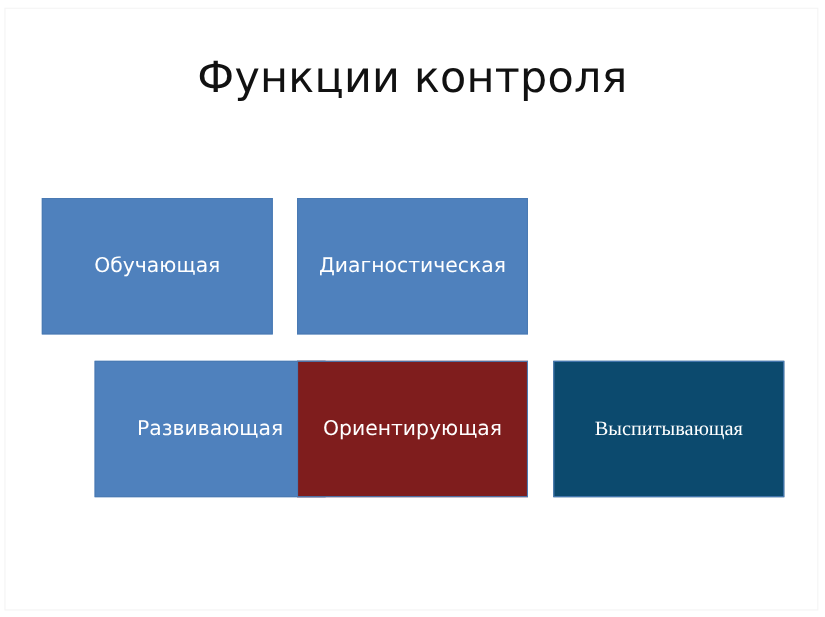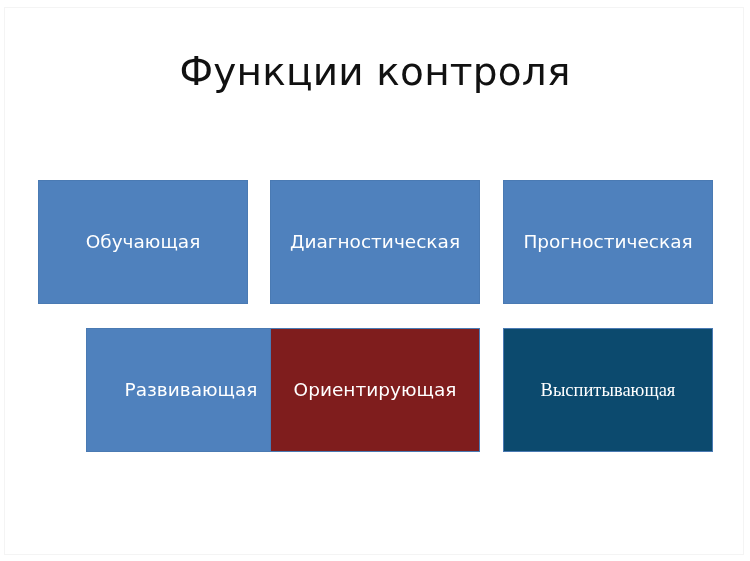--- a/index.html
+++ b/index.html
@@ -72,23 +72,20 @@
   <div class="title">Функции контроля</div>
 
   <div class="box" style="left:38px; top:180px; background:#4F81BD;">
     <span class="box-label">Обучающая</span>
   </div>
 
   <div class="box" style="left:270px; top:180px; background:#4F81BD;">
     <span class="box-label">Диагностическая</span>
   </div>
 
-  <div class="box" style="left:503px; top:180px; background:#4F81BD;">
-    <span class="box-label">Прогностическая</span>
-  </div>
 
   <div class="box" style="left:38px; top:328px; background:#4F81BD;margin-left:48px;">
     <span class="box-label">Развивающая</span>
   </div>
 
   <div class="box" style="left:270px; top:328px; background:#7f1d1d;">
     <span class="box-label">Ориентирующая</span>
   </div>
 
   <div class="box" style="left:503px; top:328px; background:#0c4a6e;font-family:Liberation Serif, serif;">

